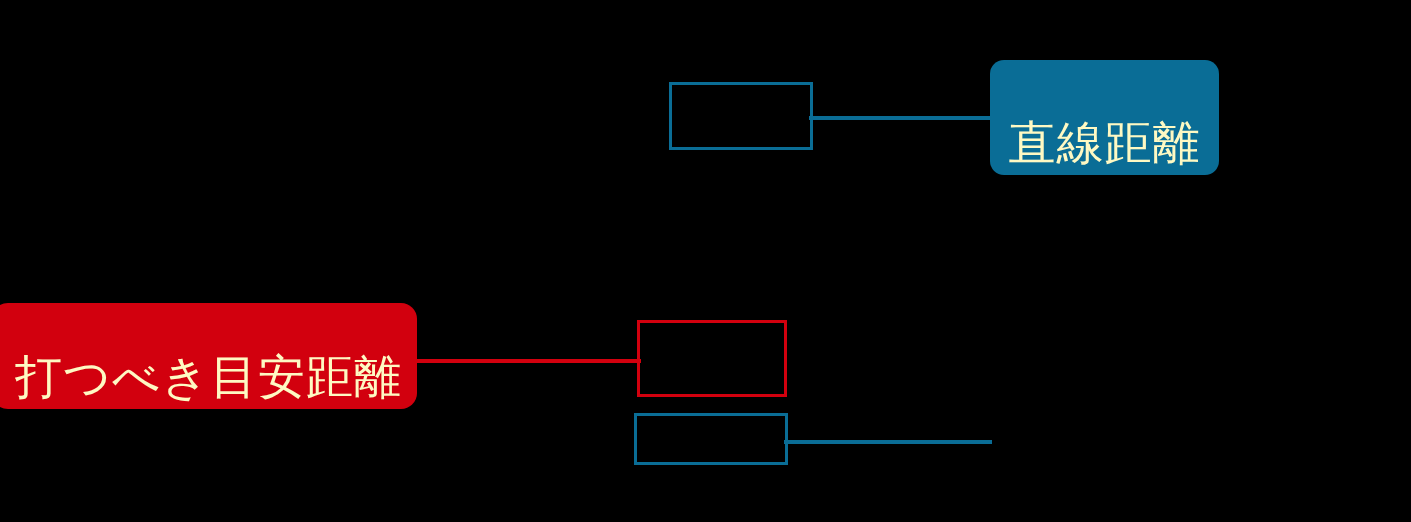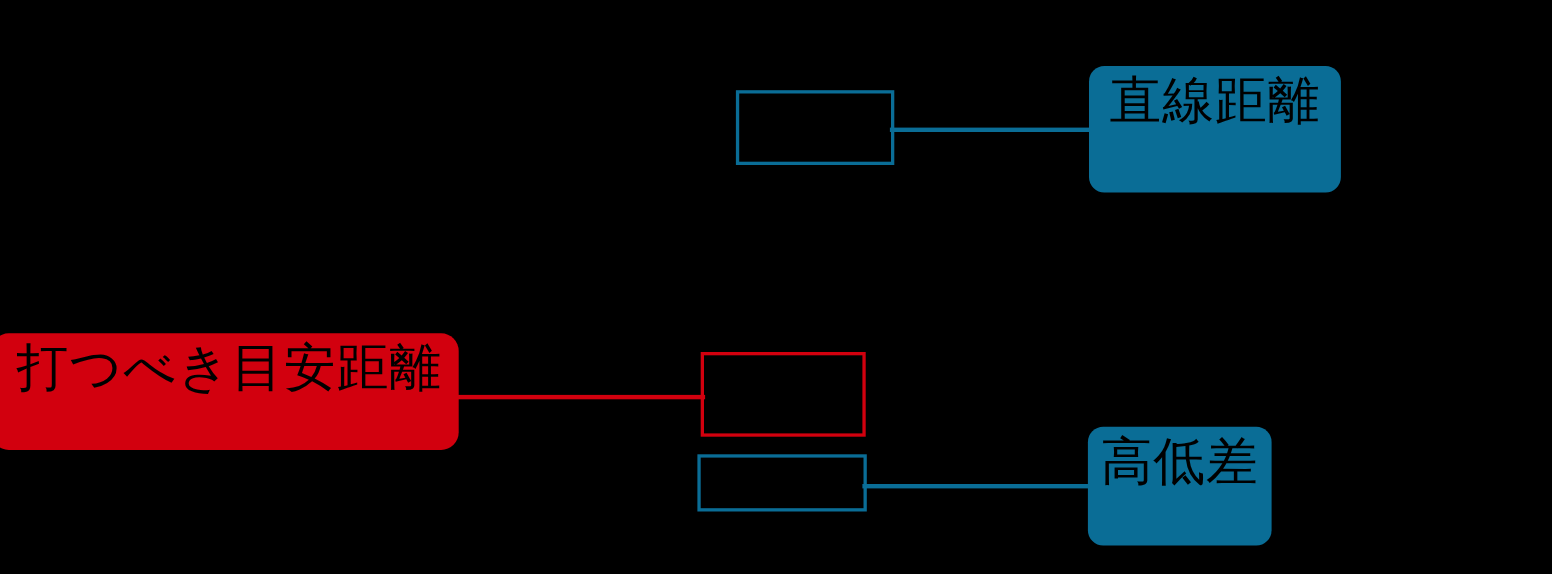--- a/index.html
+++ b/index.html
@@ -14,23 +14,23 @@
     position: relative;
     width: 1411px;
     height: 522px;
     background: #000000;
     overflow: hidden;
   }
   .node {
     position: absolute;
     box-sizing: border-box;
     display: flex;
-    align-items: flex-start;
+    align-items: flex-end;
     justify-content: center;
-    color: #000000;
+    color: #fef9c3;
     white-space: nowrap;
     letter-spacing: 0.02em;
   }
   .node-filled {
     border-radius: 14px;
   }
   .node-outline {
     background: transparent;
   }
   .connector {
@@ -135,17 +135,14 @@
   </div>
 
   <div class="node node-outline" id="box-elevation">
     <span></span>
   </div>
 
   <div class="node node-filled" id="node-straight">
     <span>直線距離</span>
   </div>
 
-  <div class="node node-filled" id="node-elevation">
-    <span>高低差</span>
-  </div>
 
 </div>
 
 </body></html>

